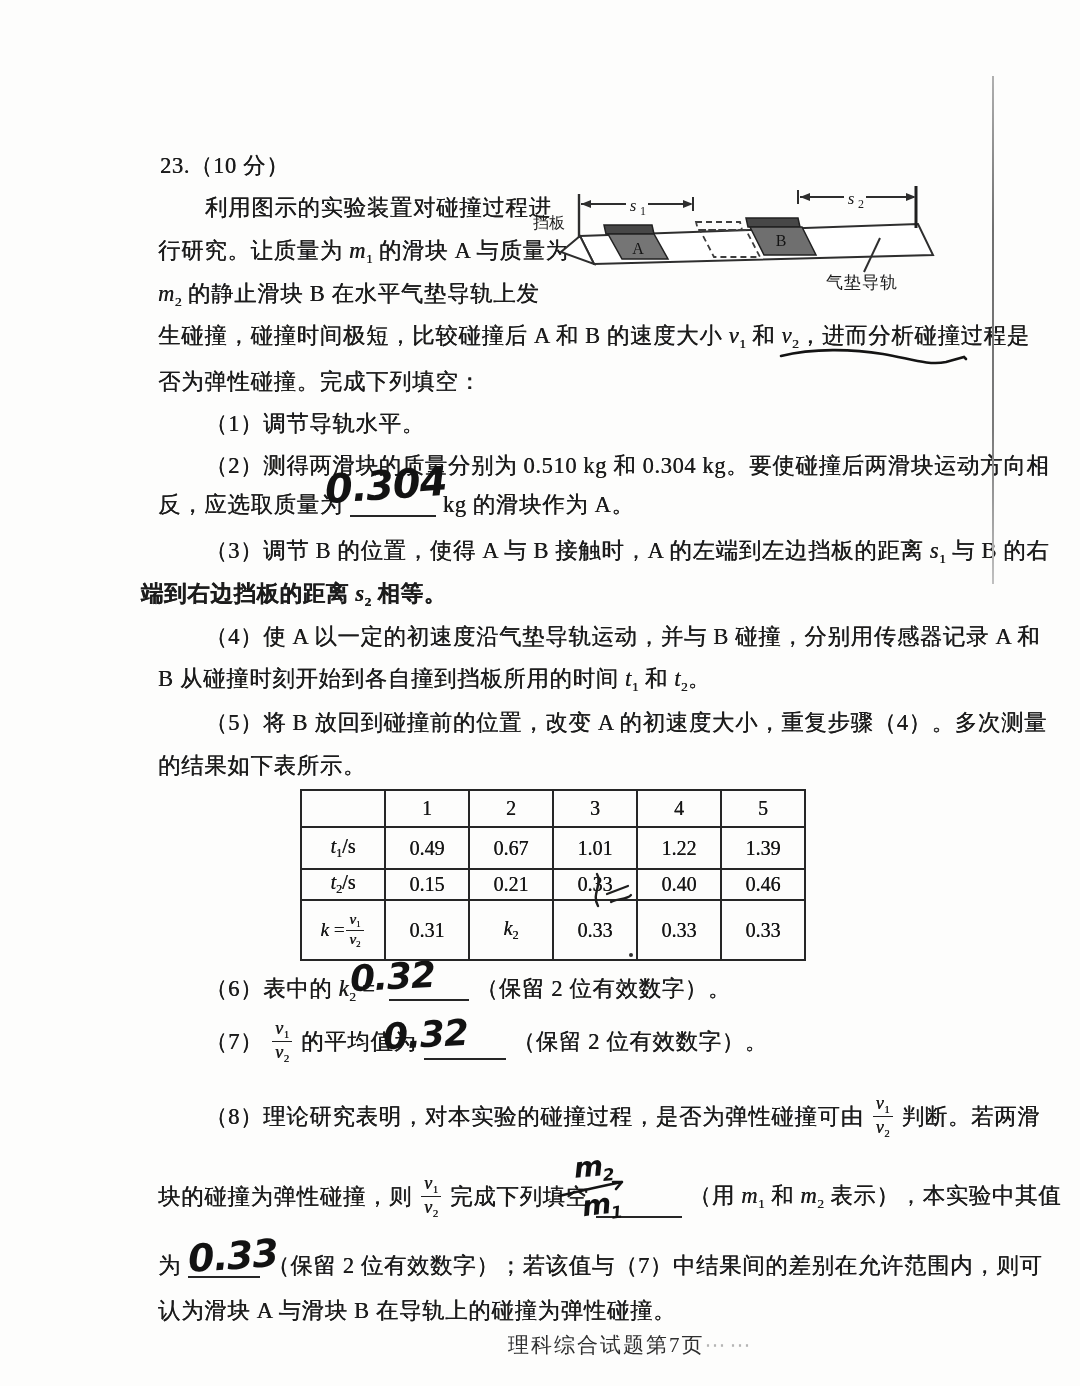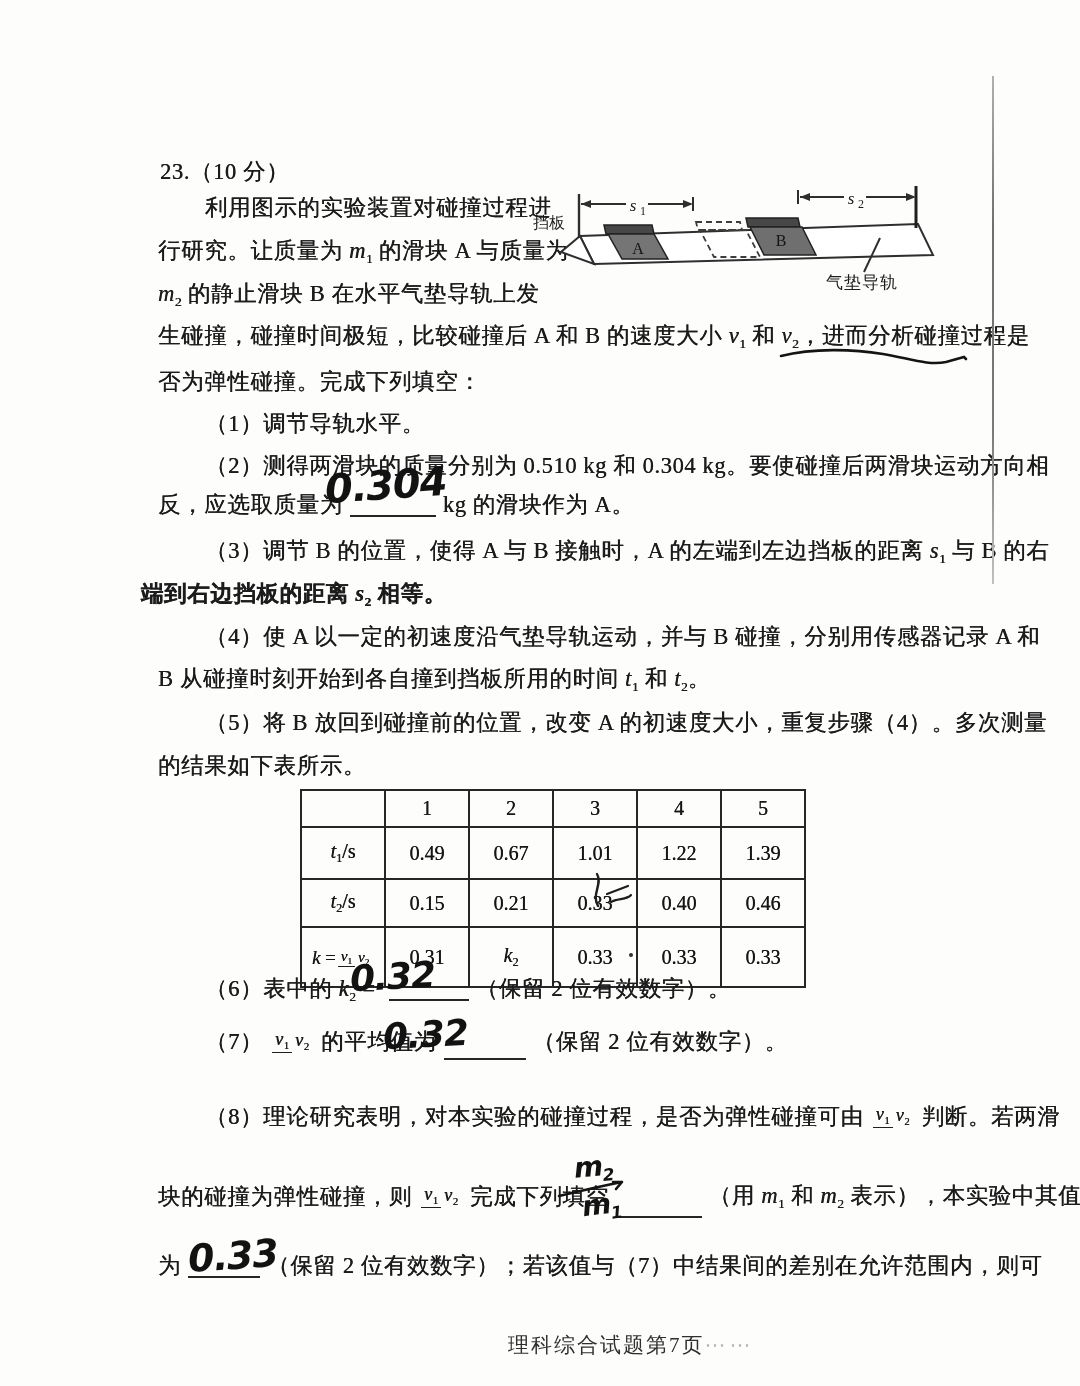--- a/index.html
+++ b/index.html
@@ -17,21 +17,21 @@
   }
   .fline{display:flex;align-items:center;}
   .sub{font-size:0.6em;vertical-align:-0.35em;letter-spacing:0;}
   .it{font-style:italic;}
   .blank{
     display:inline-block;border-bottom:2.3px solid #262626;
     height:26px;vertical-align:-5px;margin:0 7px;
   }
   .fline .blank{align-self:flex-end;margin-bottom:10px;}
   .frac{
-    display:inline-flex;flex-direction:row;align-items:flex-end;
+    display:inline-flex;flex-direction:column;align-items:flex-end;
     font-size:0.8em;line-height:1.18;margin:0 9px;
   }
   .frac .fnum{border-bottom:1.8px solid #1f1f1f;padding:0 3px;}
   .frac .fden{padding:0 3px;}
   .hw{
     position:absolute;font-family:"DejaVu Sans",sans-serif;
     font-style:italic;font-weight:bold;color:#121212;
     white-space:nowrap;letter-spacing:-1px;
   }
   table.data{
@@ -55,21 +55,21 @@
     color:#2e2e2e;filter:blur(0.35px);font-weight:normal;
   }
   .footer .tail{opacity:0.35;letter-spacing:4px;}
   svg text{font-family:"Liberation Serif","DejaVu Serif",serif;}
 </style>
 </head>
 <body>
 
 <div class="page">
 
-  <div class="line" style="left:160px;top:156px;">23.（10 分）</div>
+  <div class="line" style="left:160px;top:150px;">23.（10 分）</div>
 
   <div class="line" style="left:205px;top:192px;">利用图示的实验装置对碰撞过程进</div>
   <div class="line" style="left:158px;top:235px;"><span>行研究。让质量为 </span><span class="it">m</span><span class="sub">1</span><span> 的滑块 A 与质量为</span></div>
   <div class="line" style="left:158px;top:278px;"><span class="it">m</span><span class="sub">2</span><span> 的静止滑块 B 在水平气垫导轨上发</span></div>
   <div class="line" style="left:158px;top:320px;"><span>生碰撞，碰撞时间极短，比较碰撞后 A 和 B 的速度大小 </span><span class="it">v</span><span class="sub">1</span><span> 和 </span><span class="it">v</span><span class="sub">2</span><span>，进而分析碰撞过程是</span></div>
   <div class="line" style="left:158px;top:366px;">否为弹性碰撞。完成下列填空：</div>
 
   <svg style="position:absolute;left:528px;top:166px;" width="450" height="140" viewBox="0 0 450 140">
 
     <polygon points="52,70 390,58 405,89 66,98" fill="#ffffff" stroke="#2e2e2e" stroke-width="2"></polygon>
@@ -140,29 +140,29 @@
     </colgroup>
     <tbody>
         <tr style="height:37px">
       <td></td>
       <td>1</td>
       <td>2</td>
       <td>3</td>
       <td>4</td>
       <td>5</td>
     </tr>
-    <tr style="height:52px">
+    <tr style="height:42px">
       <td><span class="it">t</span><span class="sub">1</span><span>/s</span></td>
       <td>0.49</td>
       <td>0.67</td>
       <td>1.01</td>
       <td>1.22</td>
       <td>1.39</td>
     </tr>
-    <tr style="height:48px">
+    <tr style="height:31px">
       <td><span class="it">t</span><span class="sub">2</span><span>/s</span></td>
       <td>0.15</td>
       <td>0.21</td>
       <td>0.33</td>
       <td>0.40</td>
       <td>0.46</td>
     </tr>
     <tr style="height:60px">
       <td>
         <span class="klabel">
@@ -215,20 +215,21 @@
     <span class="frac">
       <span class="fnum"><span class="it">v</span><span class="sub">1</span></span>
       <span class="fden"><span class="it">v</span><span class="sub">2</span></span>
     </span>
     <span>完成下列填空</span>
     <span class="blank" style="width:86px;"></span>
     <span><span>（用 </span><span class="it">m</span><span class="sub">1</span><span> 和 </span><span class="it">m</span><span class="sub">2</span><span> 表示），本实验中其值</span></span>
   </div>
 
   <div class="line" style="left:158px;top:1250px;"><span>为</span><span class="blank" style="width:72px;"></span><span>（保留 2 位有效数字）；若该值与（7）中结果间的差别在允许范围内，则可</span></div>
+  <div class="line" style="left:158px;top:1295px;">认为滑块 A 与滑块 B 在导轨上的碰撞为弹性碰撞。</div>
 
   <span class="hw" style="left:325px;top:462px;font-size:40px;transform:rotate(-4deg);">0.304</span>
   <span class="hw" style="left:350px;top:956px;font-size:36px;transform:rotate(-3deg);">0.32</span>
   <span class="hw" style="left:383px;top:1014px;font-size:36px;transform:rotate(-3deg);">0.32</span>
   <span class="hw" style="left:574px;top:1150px;font-size:28px;transform:rotate(-5deg);"><span>m</span><span class="sub">2</span></span>
   <svg style="position:absolute;left:556px;top:1176px;" width="78" height="24" viewBox="0 0 78 24">
     <path d="M3,20 C24,15 46,10 66,6 l-9,0 m9,0 l-6,7" fill="none" stroke="#141414" stroke-width="2.6" stroke-linecap="round"></path>
   </svg>
   <span class="hw" style="left:582px;top:1188px;font-size:28px;transform:rotate(-7deg);"><span>m</span><span class="sub">1</span></span>
   <span class="hw" style="left:188px;top:1234px;font-size:38px;transform:rotate(-4deg);">0.33</span>

